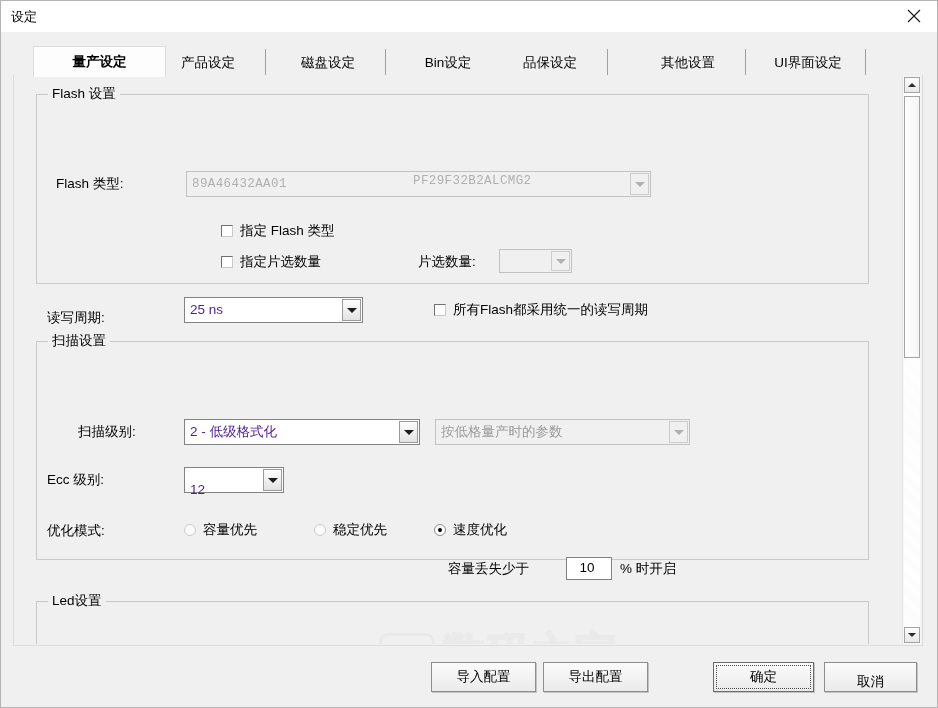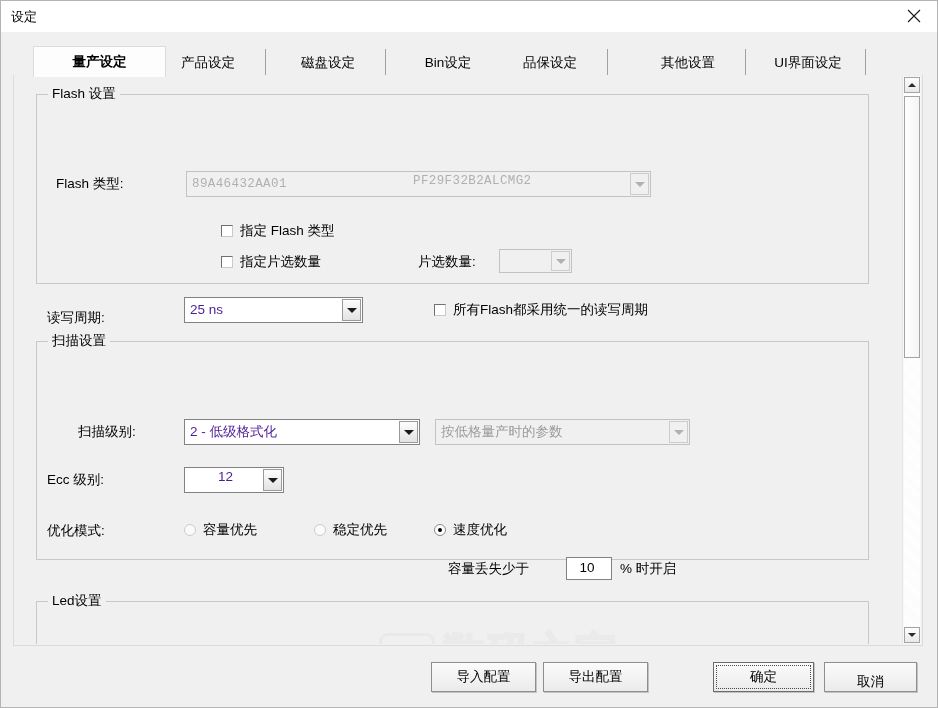--- a/index.html
+++ b/index.html
@@ -518,21 +518,21 @@
           <div class="combo disabled" style="left:421px; top:344px; width:255px; height:26px;">
             <div class="combo-text" style="top:3px; color:#9a9a9a;">按低格量产时的参数</div>
             <div class="combo-btn">
               <span class="arrow"></span>
             </div>
           </div>
 
           <div class="label" style="left:33px; top:396px;">Ecc 级别:</div>
 
           <div class="combo" style="left:170px; top:392px; width:100px; height:26px;">
-            <div class="combo-text" style="top:0;text-align:center;">12</div>
+            <div class="combo-text" style="top:13px;">12</div>
             <div class="combo-btn">
               <span class="arrow"></span>
             </div>
           </div>
 
           <div class="label" style="left:33px; top:447px;">优化模式:</div>
 
           <div class="radio disabled" style="left:170px; top:446px;">
             <span class="rb-circle"></span>
             <span class="rb-label">容量优先</span>

